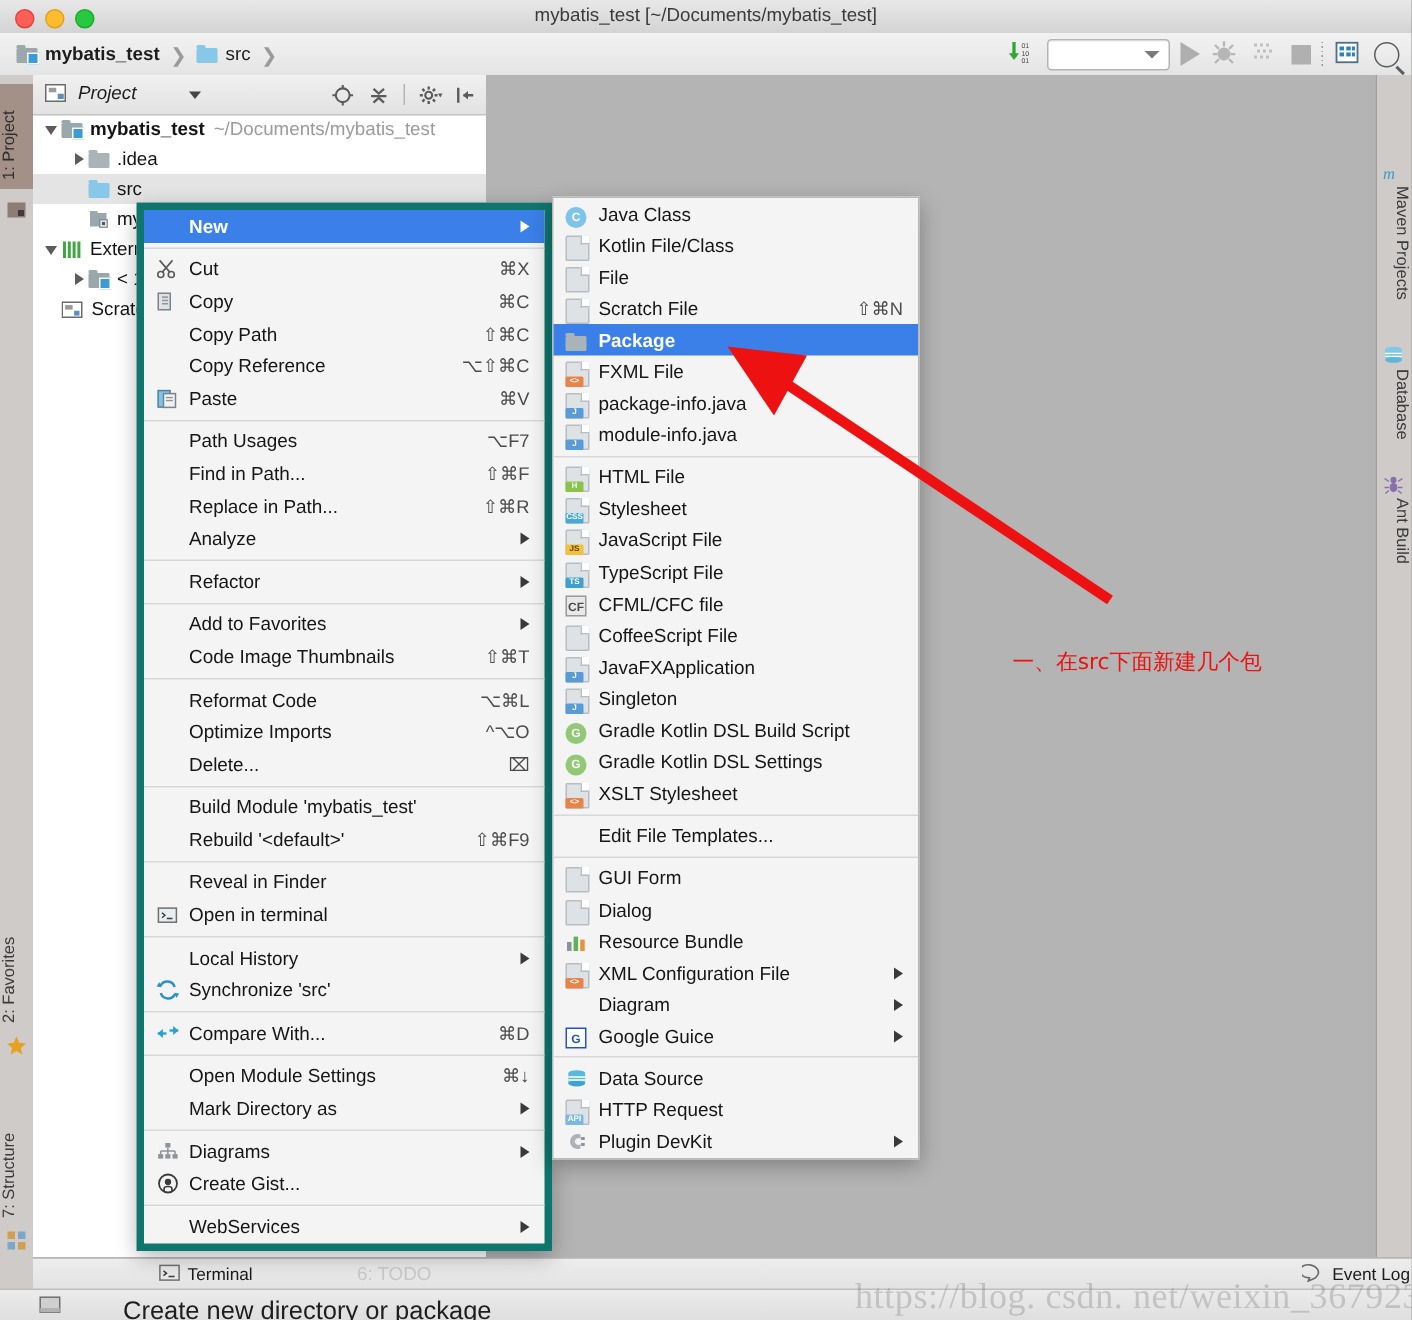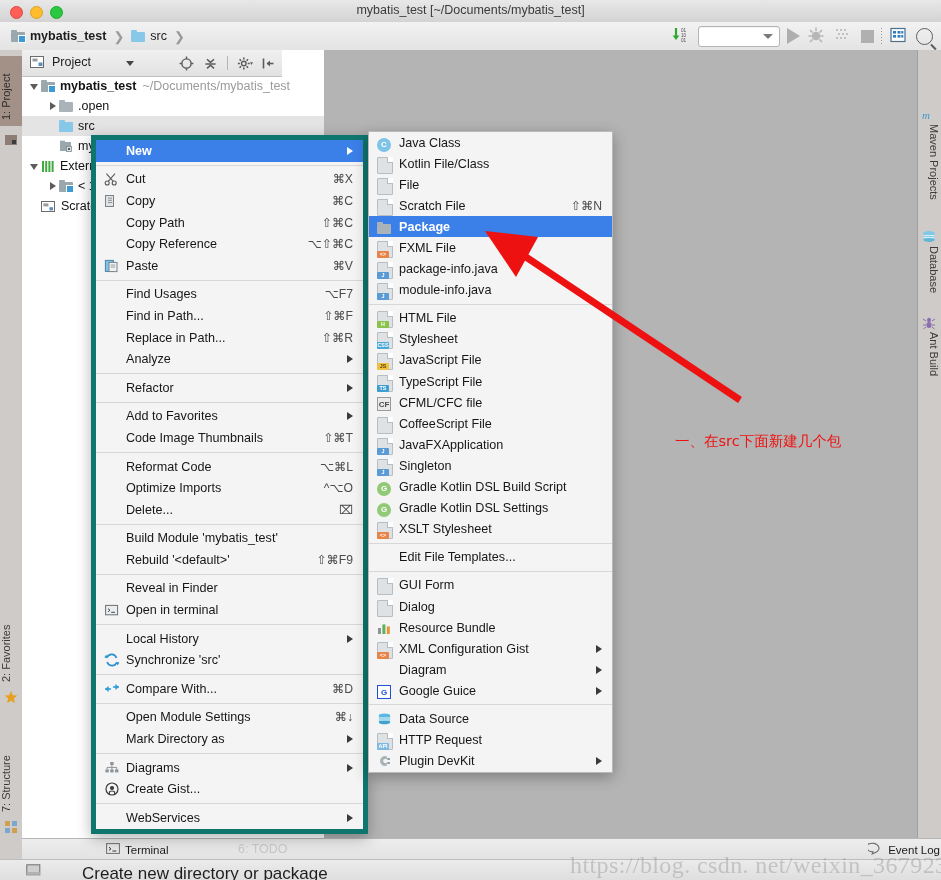--- a/index.html
+++ b/index.html
@@ -133,23 +133,24 @@
   #strip-ic-struct { top: 820px; }
 
   
   #project-panel {
     position: absolute; left: 22px; top: 50px;
     width: 302px; height: 788px;
     background: #fff;
     border-right: 1px solid #9f9f9f;
   }
   #project-header {
-    position: absolute; left: 0; top: 0; width: 260px; height: 26px;
+    position: absolute; left: 0; top: 0; width: 302px; height: 26px;
     background: linear-gradient(#f0f0f0, #e2e2e2);
     border-bottom: 1px solid #c3c3c3;
+    font-style: italic;
   }
   #project-header-title {
     position: absolute; left: 30px; top: 5px;
     font-size: 12.5px; color: #1d1d1d;
   }
   #project-header-icon { position: absolute; left: 8px; top: 5px; width: 15px; height: 14px;}
   #project-header-caret {
     position: absolute; left: 104px; top: 11px;
     width: 0; height: 0; border-left: 4.5px solid transparent;
     border-right: 4.5px solid transparent; border-top: 5px solid #454545;
@@ -519,21 +520,21 @@
           </span>
         <span class="tree-label bold">mybatis_test</span>
         <span class="tree-path">~/Documents/mybatis_test</span>
       </div>
 
       <div class="tree-row" style="padding-left:24px">
         <span class="tw closed"></span>
         <span class="tree-ic ic-folder gray">
             <i></i>
           </span>
-        <span class="tree-label">.open</span>
+        <span class="tree-label">.idea</span>
       </div>
 
       <div class="tree-row selected" style="padding-left:37px">
         <span class="tree-ic ic-folder">
             <i></i>
           </span>
         <span class="tree-label">src</span>
       </div>
 
       <div class="tree-row" style="padding-left:37px">
@@ -703,21 +704,21 @@
           <rect x="6.6" y="7.6" width="4.6" height="0.9" fill="#8c9399"></rect>
         </svg>
       </span>
       <span class="mi-label">Paste</span>
       <span class="mi-key">⌘V</span>
     </div>
     <div class="mi-sep"></div>
 
     <div class="mi">
       <span class="mi-ic"></span>
-      <span class="mi-label">Find Usages</span>
+      <span class="mi-label">Path Usages</span>
       <span class="mi-key">⌥F7</span>
     </div>
     <div class="mi">
       <span class="mi-ic"></span>
       <span class="mi-label">Find in Path...</span>
       <span class="mi-key">⇧⌘F</span>
     </div>
     <div class="mi">
       <span class="mi-ic"></span>
       <span class="mi-label">Replace in Path...</span>
@@ -1014,21 +1015,21 @@
           <rect x="5.4" y="3.4" width="3" height="9.6" fill="#5bb35b"></rect>
           <rect x="9.8" y="5.4" width="3" height="7.6" fill="#e8923a"></rect>
         </svg>
       </span>
       <span class="mi-label">Resource Bundle</span>
     </div>
     <div class="mi">
       <span class="mi-ic">
         <span class="fic xml"><span class="tag">&lt;&gt;</span></span>
       </span>
-      <span class="mi-label">XML Configuration Gist</span>
+      <span class="mi-label">XML Configuration File</span>
       <span class="mi-arrow"></span>
     </div>
     <div class="mi">
       <span class="mi-ic"></span>
       <span class="mi-label">Diagram</span>
       <span class="mi-arrow"></span>
     </div>
     <div class="mi">
       <span class="mi-ic">
         <span class="sq guice">G</span>

